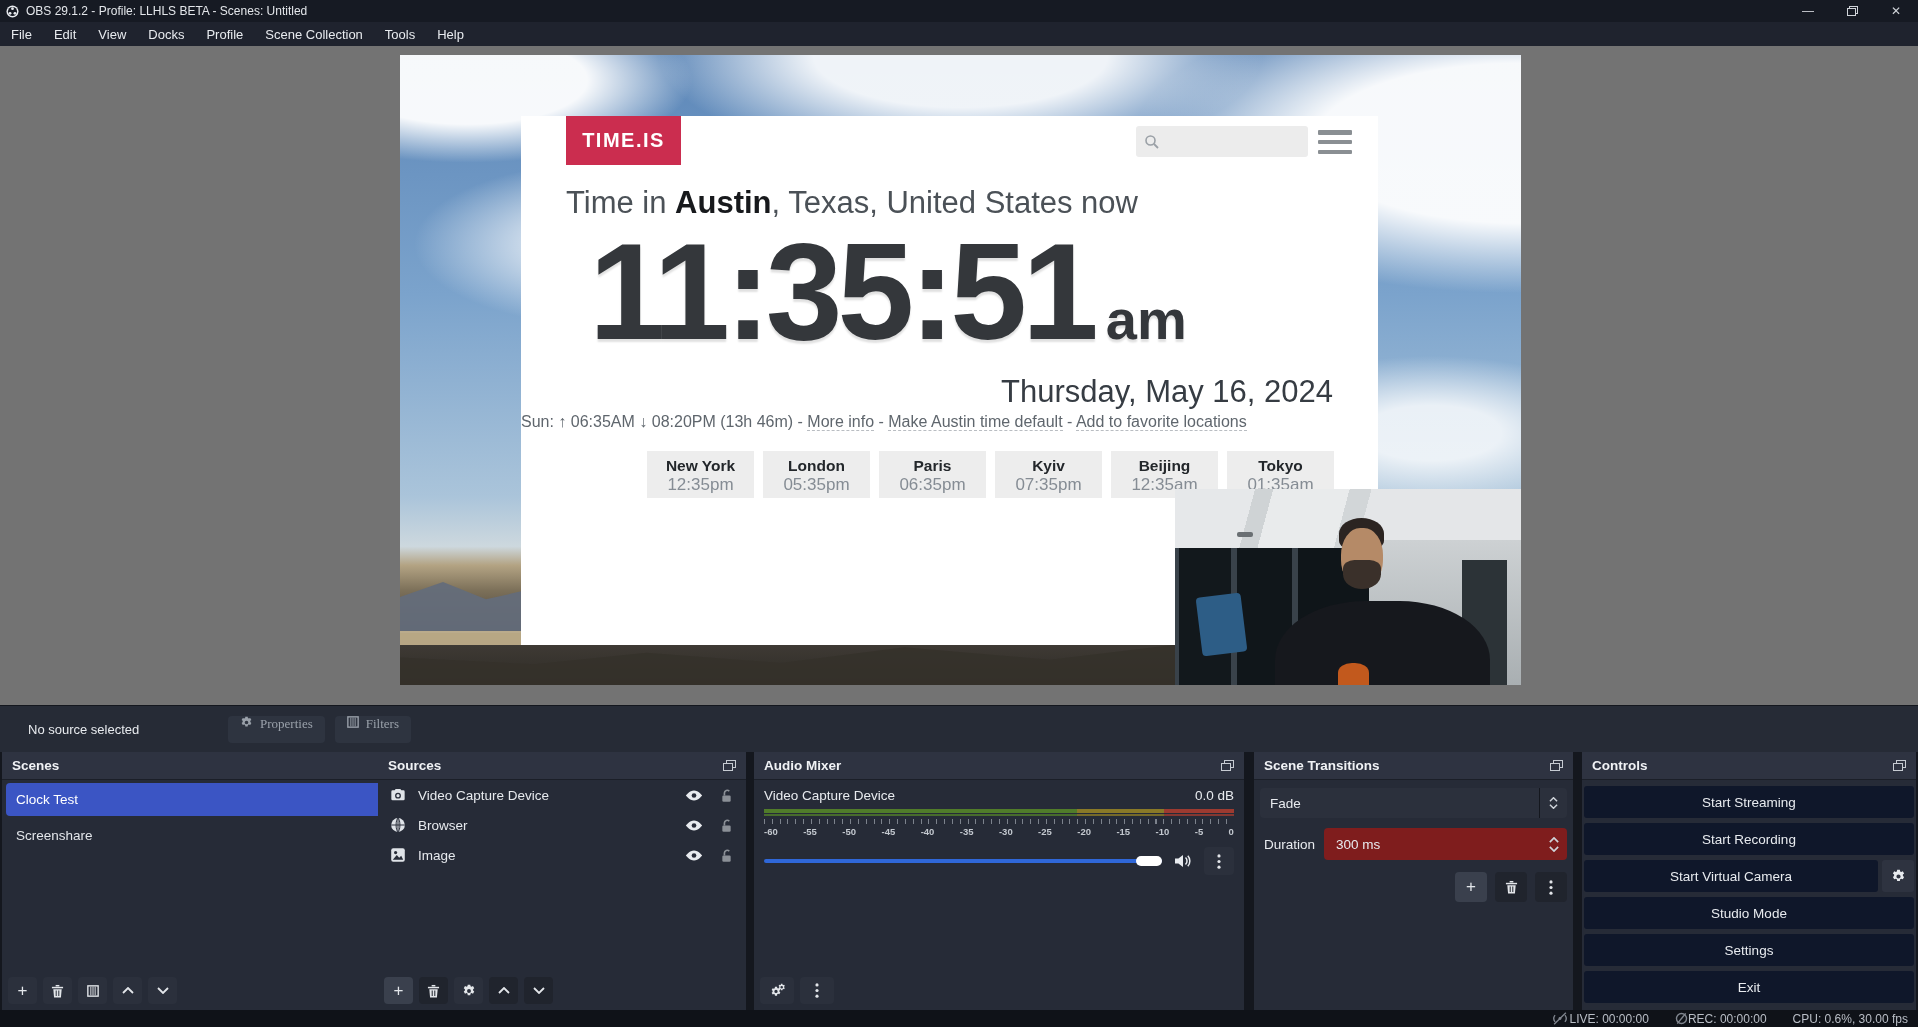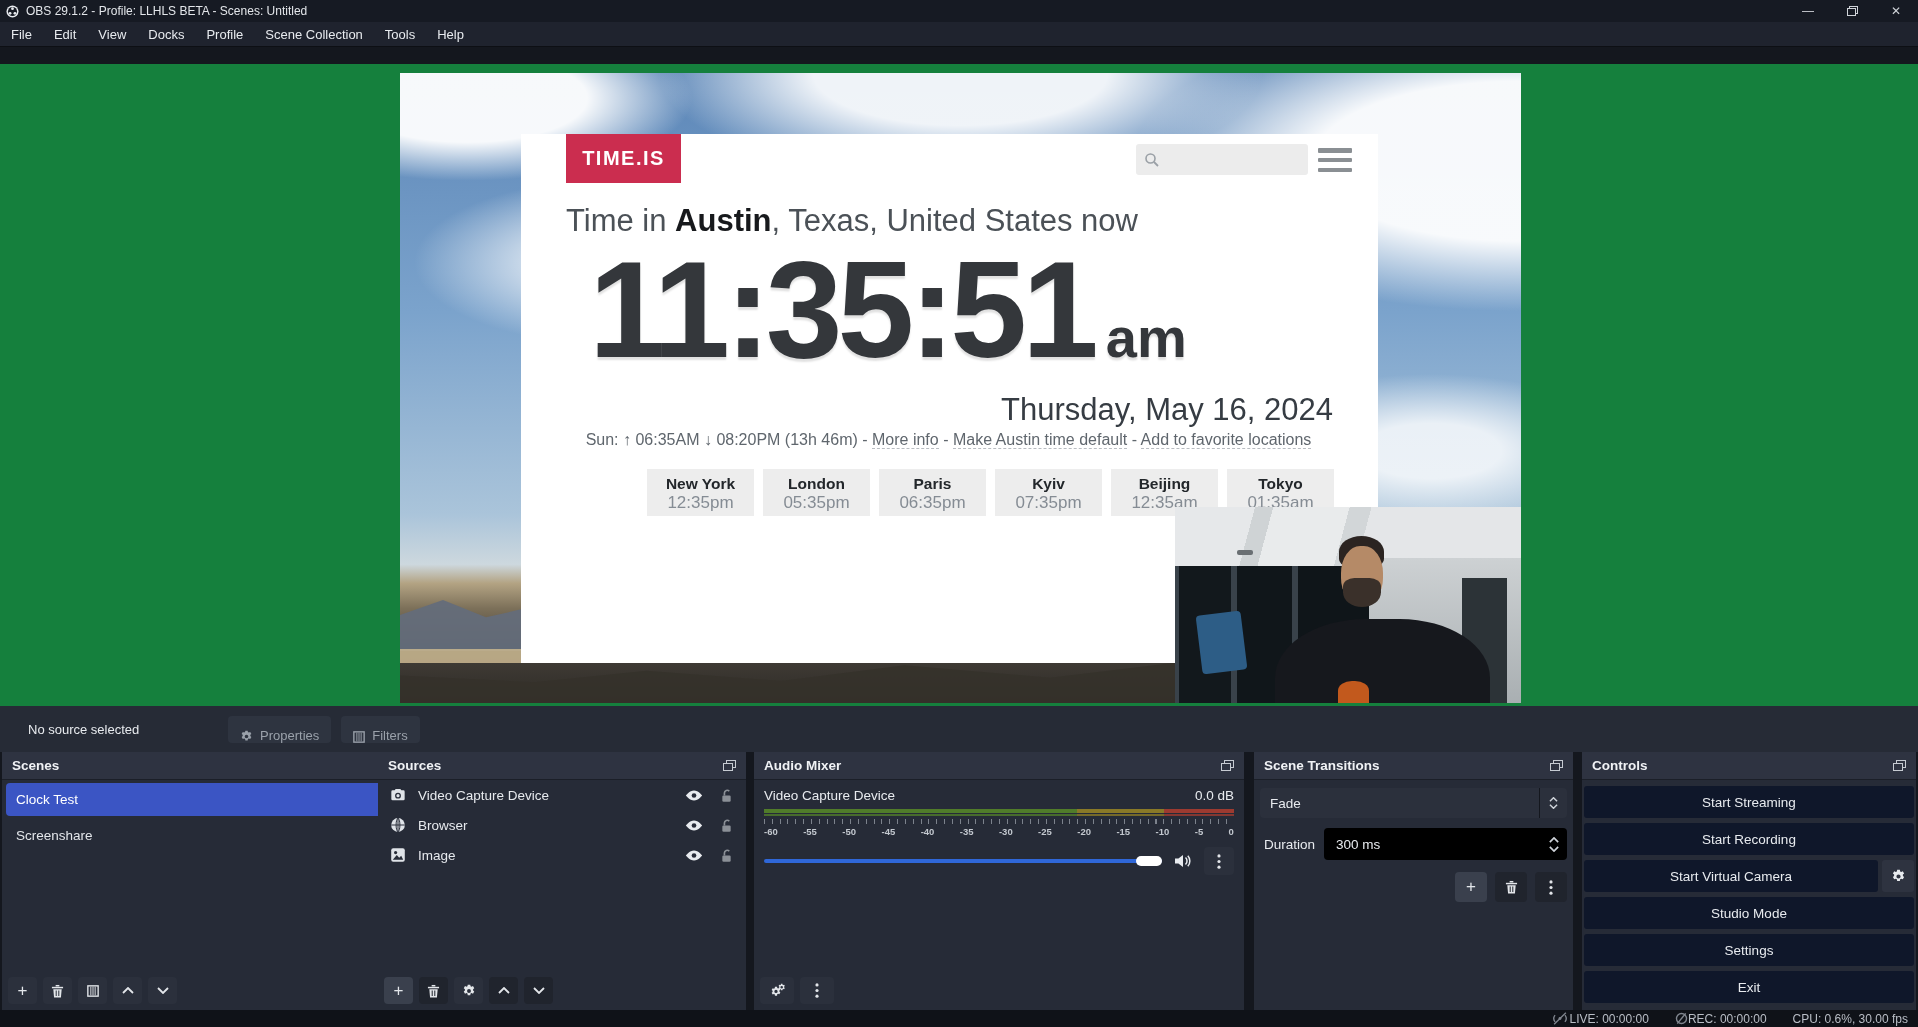--- a/index.html
+++ b/index.html
@@ -16,21 +16,21 @@
   .ico-restore{position:relative;width:11px;height:10px;}
   .ico-restore::before{content:"";position:absolute;right:0;top:0;width:7px;height:6px;border:1px solid currentColor;}
   .ico-restore::after{content:"";position:absolute;left:0;bottom:0;width:7px;height:6px;border:1px solid currentColor;background:#161a23;}
 
   
   .menubar{position:absolute;left:0;top:22px;width:100%;height:25px;background:#1f232e;
            border-bottom:1px solid #0d0f14;display:flex;align-items:center;color:#e8ebef;font-size:13px;}
   .menu-item{padding:0 11px;height:100%;display:flex;align-items:center;}
 
   
-  .canvas{position:absolute;left:0;top:64px;width:100%;height:659px;background:#15803d;}
+  .canvas{position:absolute;left:0;top:46px;width:100%;height:659px;background:#737373;}
   .preview{position:absolute;left:400px;top:9px;width:1121px;height:630px;overflow:hidden;
     background:
       radial-gradient(ellipse 300px 110px at 6% 4%, rgba(255,255,255,.95) 40%, rgba(255,255,255,0) 75%),
       radial-gradient(ellipse 420px 150px at 50% 0%, rgba(255,255,255,.9) 35%, rgba(255,255,255,0) 72%),
       radial-gradient(ellipse 520px 200px at 100% 14%, rgba(255,255,255,.95) 40%, rgba(255,255,255,0) 75%),
       radial-gradient(ellipse 300px 120px at 20% 30%, rgba(255,255,255,.75) 25%, rgba(255,255,255,0) 70%),
       radial-gradient(ellipse 280px 110px at 92% 60%, rgba(255,255,255,.8) 25%, rgba(255,255,255,0) 70%),
       linear-gradient(180deg,#5d87b8 0%,#7ba3cc 38%,#aac4da 70%,#cdd8de 78%,#b3a383 81%,#7c7059 85%,#45403a 91%,#2e2b26 100%);}
   .mountains{position:absolute;left:0;bottom:52px;width:430px;height:58px;background:#646d7a;opacity:.95;
     clip-path:polygon(0 100%,0 38%,10% 12%,20% 42%,33% 20%,46% 58%,58% 34%,74% 68%,88% 55%,100% 100%);}
@@ -46,21 +46,21 @@
               display:flex;align-items:center;padding-left:8px;color:#8a8f93;}
   .hamburger{position:absolute;left:797px;top:14px;width:34px;height:24px;display:flex;flex-direction:column;justify-content:space-between;}
   .hamburger i{display:block;height:4.5px;background:#8a8f93;border-radius:1px;}
   .page-h1{position:absolute;left:45px;top:69px;font-size:31px;color:#4b5157;white-space:nowrap;}
   .page-h1 b{color:#17191c;font-weight:800;}
   .bigclock{position:absolute;left:52px;top:96px;display:flex;align-items:baseline;color:#34373b;
             text-shadow:0 3px 2px rgba(0,0,0,.12);}
   .bigclock .t{font-size:138px;font-weight:bold;letter-spacing:-5px;line-height:1.15;margin-left:16px;}
   .bigclock .m{font-size:56px;font-weight:bold;margin-left:12px;letter-spacing:0;}
   .date-line{position:absolute;right:45px;top:258px;font-size:31px;color:#363c43;white-space:nowrap;}
-  .sun-line{position:absolute;left:0;right:2px;top:297px;text-align:center;font-size:16px;color:#5f666d;white-space:nowrap;}
+  .sun-line{position:absolute;left:0;right:2px;top:297px;font-size:16px;color:#5f666d;white-space:nowrap;}
   .sun-line .lnk{border-bottom:1px dashed #b9bdc2;}
   .cities{position:absolute;right:44px;top:335px;display:flex;gap:9px;}
   .city{width:107px;height:47px;background:#ededed;text-align:center;padding-top:5px;}
   .city .cn{font-size:15.5px;font-weight:bold;color:#23272b;line-height:1.25;}
   .city .ct{font-size:17px;color:#858c94;line-height:1.2;}
 
   
   .webcam{position:absolute;left:775px;top:434px;width:346px;height:196px;overflow:hidden;background:#23282c;}
   .wc-ceiling{position:absolute;left:0;top:0;width:100%;height:34%;
     background:linear-gradient(105deg,#e6e8ea 0 22%,#cfd3d5 22% 27%,#e9ebec 27% 48%,#d2d6d8 48% 54%,#e4e6e8 54% 100%);}
@@ -73,22 +73,22 @@
   .wc-hair{position:absolute;left:47.5%;top:15%;width:13%;height:16%;background:#2b2421;border-radius:50% 50% 30% 30%;}
   .wc-head{position:absolute;left:48%;top:20%;width:12%;height:30%;background:#b58a67;border-radius:46%;}
   .wc-beard{position:absolute;left:48.5%;top:36%;width:11%;height:15%;background:#3a302a;border-radius:30% 30% 50% 50%;}
   .wc-body{position:absolute;left:29%;top:57%;width:62%;height:43%;background:#16181d;border-radius:42% 42% 0 0 / 70% 70% 0 0;}
   .wc-orange{position:absolute;left:47%;bottom:0;width:9%;height:11%;background:#c2591d;border-radius:45% 45% 0 0;}
 
   
   .srctoolbar{position:absolute;left:0;top:706px;width:100%;height:46px;background:#262b36;
               display:flex;align-items:center;color:#e8ebef;font-size:13px;}
   .src-status{margin-left:28px;width:200px;}
-  .tb-btn{display:flex;align-items:flex-end;gap:7px;height:27px;padding:0 12px;margin-right:10px;
-          background:#2e3440;border-radius:4px;color:#9aa1aa;}
+  .tb-btn{display:flex;align-items:flex-start;gap:7px;height:27px;padding:0 12px;margin-right:10px;
+          background:#2e3440;border-radius:4px;color:#9aa1aa;font-family:Liberation Serif, serif;}
 
   
   .docks{position:absolute;left:0;top:752px;width:100%;height:258px;background:#14171e;}
   .panel{position:absolute;top:0;bottom:0;background:#262b37;}
   .panel-head{height:28px;background:#2e3341;display:flex;align-items:center;padding:0 10px;
               color:#f0f2f5;font-size:13.5px;font-weight:bold;border-bottom:1px solid #1b1f28;}
   .ico-popout{position:relative;width:13px;height:11px;margin-left:auto;color:#c6cbd2;}
   .ico-popout::before{content:"";position:absolute;right:0;top:0;width:8px;height:6px;border:1.4px solid currentColor;}
   .ico-popout::after{content:"";position:absolute;left:0;bottom:0;width:8px;height:6px;border:1.4px solid currentColor;background:#2e3341;}
   .p-scenes{left:2px;width:420px;}
@@ -120,21 +120,21 @@
   .vol-track{flex:1;height:4px;background:#2f67d8;border-radius:2px;position:relative;}
   .vol-handle{position:absolute;right:0;top:-3px;width:26px;height:10px;background:#fff;border-radius:5px;}
 
   
   .combo{margin:8px 6px 0;height:30px;background:#2b303c;border-radius:4px;display:flex;align-items:center;
          padding-left:10px;color:#e8ebef;font-size:13.5px;}
   .combo .caret-box{margin-left:auto;width:28px;height:100%;border-left:1px solid #14171e;display:flex;
                     flex-direction:column;align-items:center;justify-content:center;gap:2px;color:#cfd4da;}
   .dur-row{margin:10px 6px 0;display:flex;align-items:center;color:#e8ebef;font-size:13.5px;}
   .dur-label{width:64px;padding-left:4px;}
-  .spinner{flex:1;height:32px;background:#000000;border-radius:4px;display:flex;align-items:center;padding-left:12px;justify-content:space-between;}
+  .spinner{flex:1;height:32px;background:#7f1d1d;border-radius:4px;display:flex;align-items:center;padding-left:12px;justify-content:space-between;}
   .spinner .spin-btns{margin-left:auto;margin-right:8px;display:flex;flex-direction:column;gap:3px;color:#cfd4da;}
   .trans-toolbar{position:absolute;right:6px;top:120px;display:flex;gap:8px;}
   .trans-toolbar .dt-btn{width:32px;height:30px;}
 
   
   .ctrl-stack{margin-top:6px;}
   .ctrl-row{display:flex;gap:4px;margin:0 2px 5px;}
   .ctrl-btn{flex:1;height:32px;background:#0f172a;border-radius:3px;display:flex;align-items:center;
             justify-content:center;color:#e8ebef;font-size:13.5px;}
   .ctrl-sq{flex:0 0 32px;height:32px;background:#2e3340;border-radius:3px;display:flex;align-items:center;justify-content:center;color:#e8ebef;}

